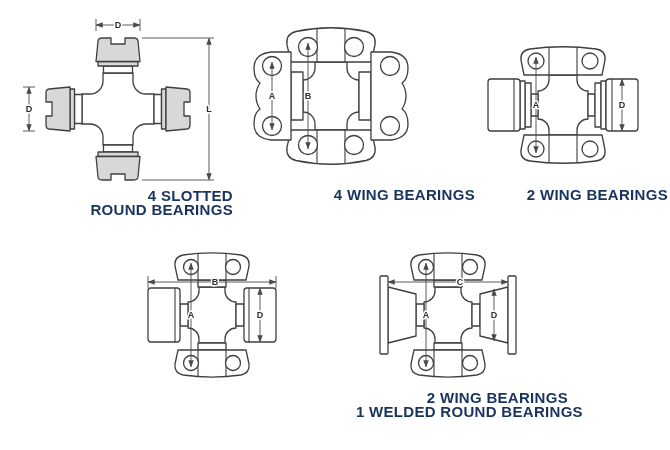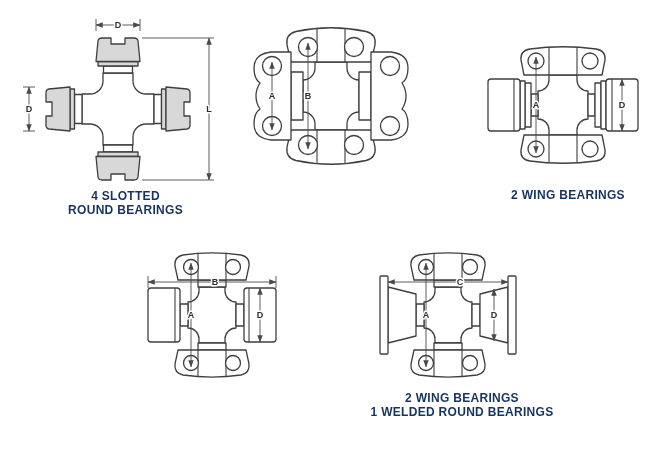--- a/index.html
+++ b/index.html
@@ -3,21 +3,21 @@
 <meta charset="utf-8">
 <style>
   html,body{margin:0;padding:0;}
   body{
     width:670px;height:450px;background:#ffffff;overflow:hidden;
     font-family:"Liberation Sans",sans-serif;position:relative;
   }
   .canvas{position:absolute;inset:0;background:#fff;}
   figure.fig{position:absolute;margin:0;}
   .cap{
-    text-align:center;color:#18335e;font-weight:bold;font-size:12px;
+    text-align:right;color:#18335e;font-weight:bold;font-size:15px;
     line-height:14px;letter-spacing:.3px;margin-top:1px;
   }
   .cap-line{display:block;white-space:nowrap;}
   
   .ol{fill:#ffffff;stroke:#3f3f3f;stroke-width:1.3;stroke-linejoin:round;}
   .gy{fill:#d8d8d8;stroke:#3f3f3f;stroke-width:1.3;stroke-linejoin:round;}
   .dt{fill:none;stroke:#3f3f3f;stroke-width:1.1;}
   .dl{fill:none;stroke:#4a4a4a;stroke-width:0.9;}
   text.dim{
     font-family:"Liberation Sans",sans-serif;font-size:9px;font-weight:bold;
@@ -116,20 +116,23 @@
       </g>
       <g>
         <line class="dl" x1="29" y1="58" x2="29" y2="126" marker-start="url(#arrh)" marker-end="url(#arrh)"></line>
         <text class="dim" x="29" y="95">A</text>
       </g>
       <g>
         <line class="dl" x1="65" y1="39" x2="65" y2="145" marker-start="url(#arrh)" marker-end="url(#arrh)"></line>
         <text class="dim" x="65" y="95">B</text>
       </g>
     </svg>
+    <figcaption class="cap" style="margin-top:2px">
+      <span class="cap-line">4 WING BEARINGS</span>
+    </figcaption>
   </figure>
 
   <figure class="fig" style="left:468px;top:20px;width:200px;">
     <svg width="200" height="163" viewBox="0 0 200 163">
       <g>
         <path class="ol" d="M81,55 L109,55 L109,60 A11 11 0 0 0 120,71 L120,99 A11 11 0 0 0 109,110 L109,115 L81,115 L81,110 A11 11 0 0 0 70,99 L70,71 A11 11 0 0 0 81,60 Z"></path>
       </g>
       <g>
         <path class="ol" d="M56,55 L53,40 Q52,30.5 62,29 Q95,24.5 128,29 Q138,30.5 137,40 L134,55 Z"></path>
         <path class="dt" d="M81,27.5 V55 M109,27.5 V55"></path>

